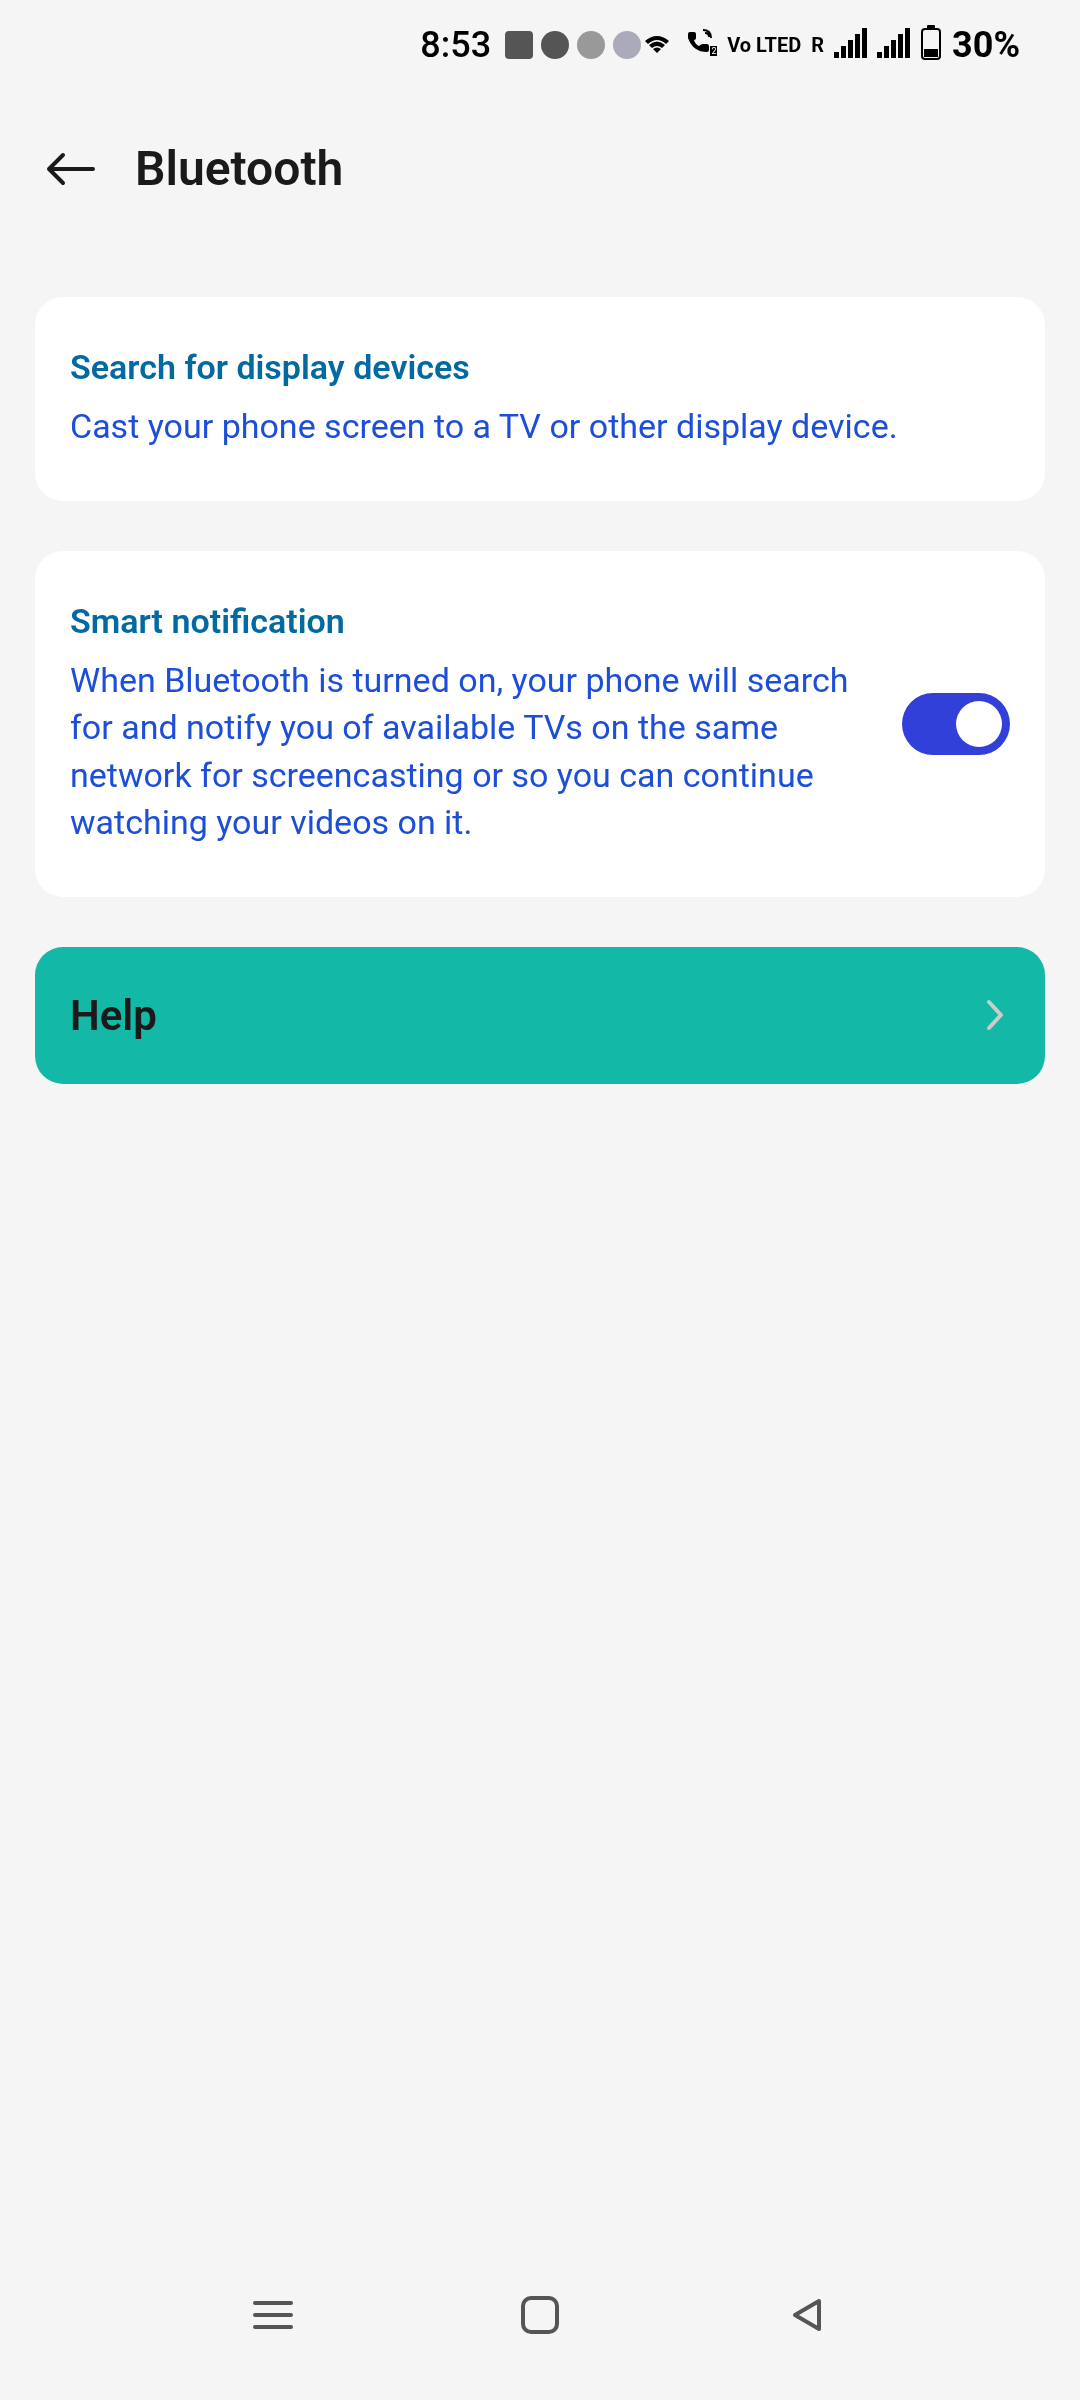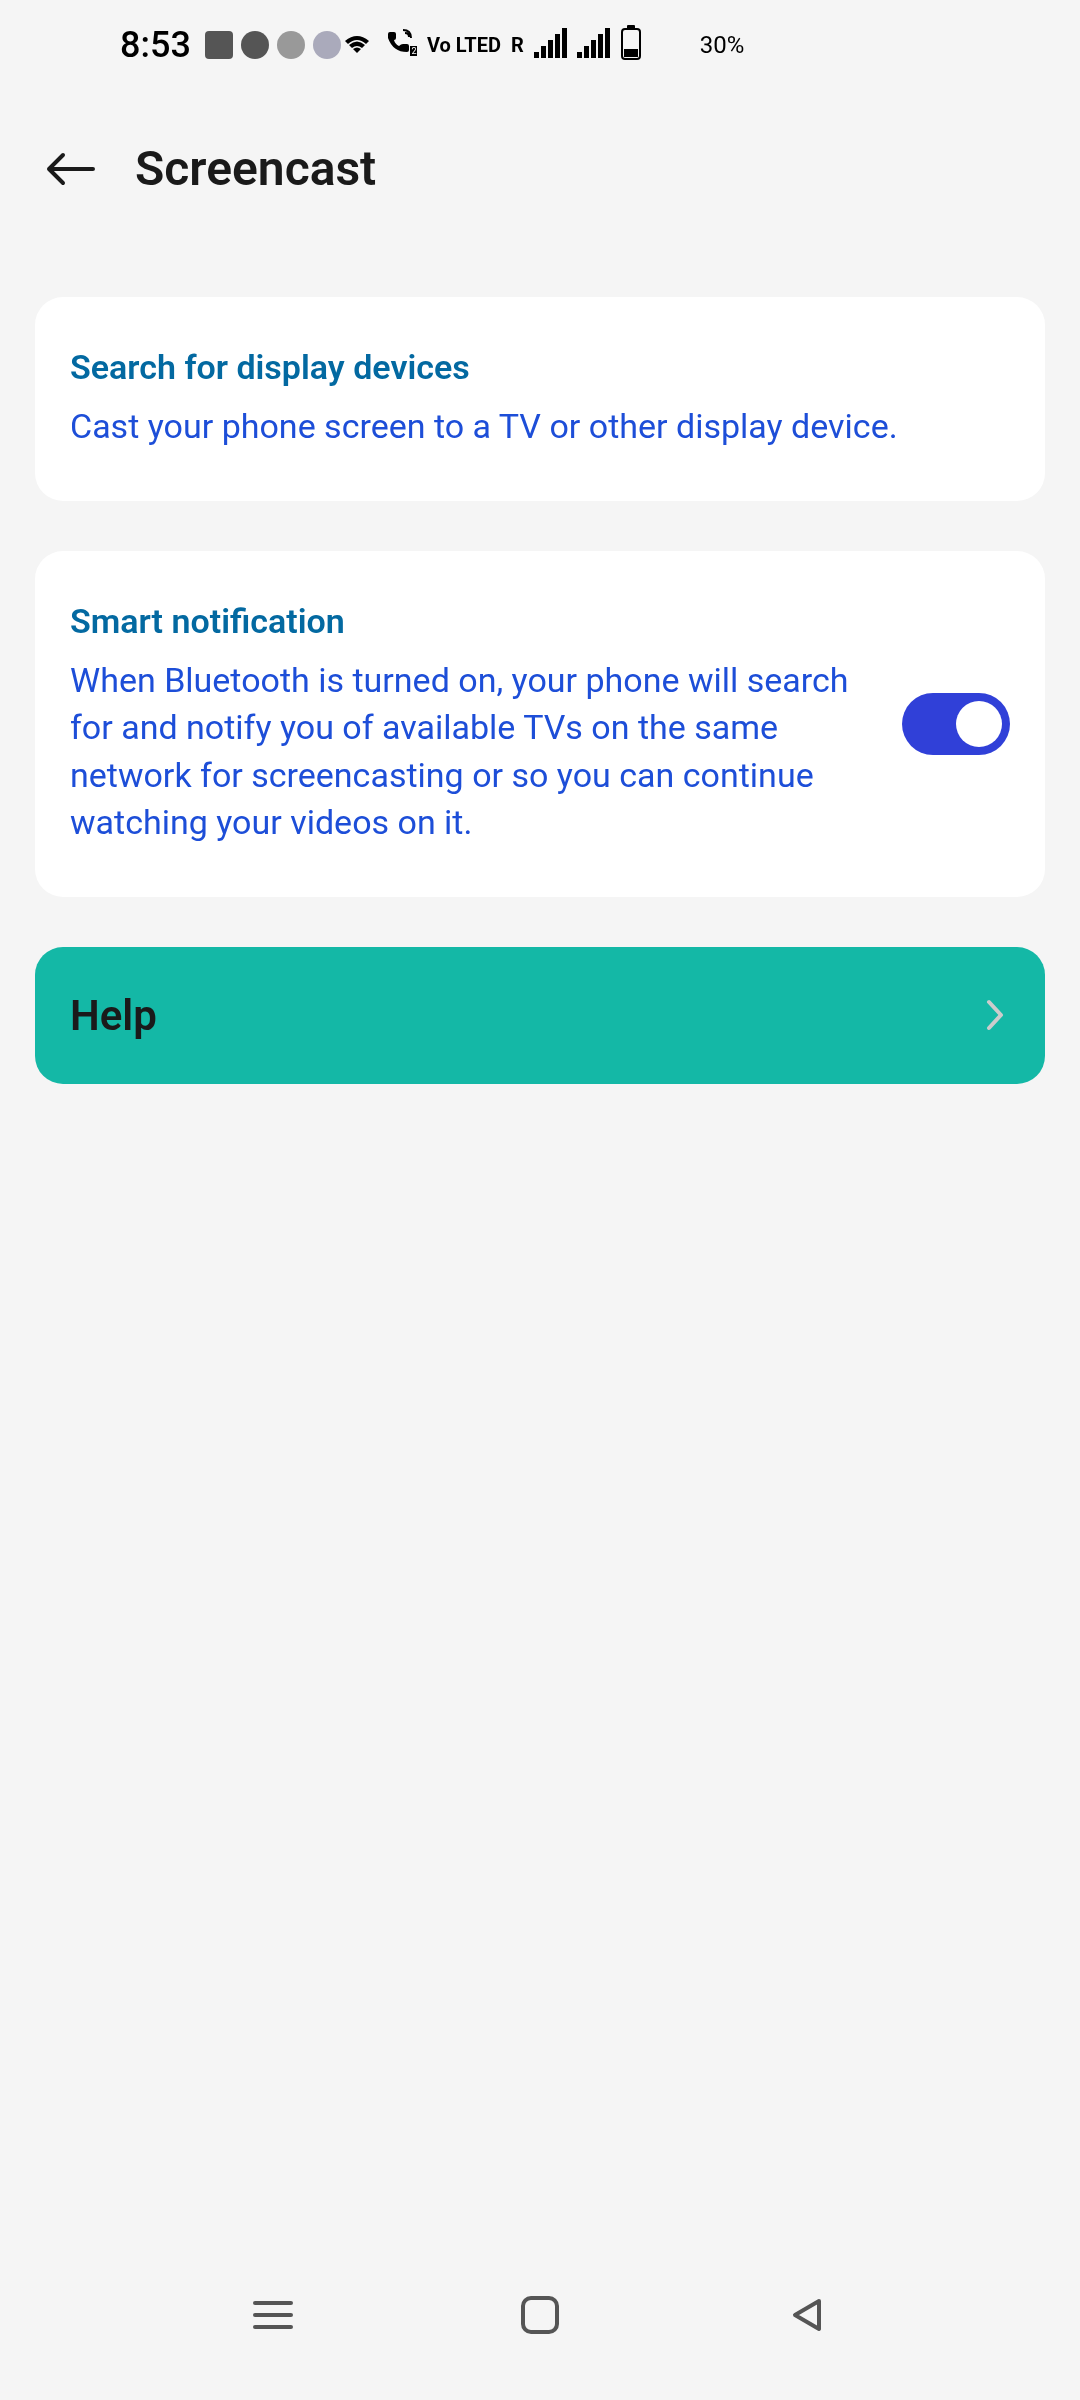--- a/index.html
+++ b/index.html
@@ -12,21 +12,21 @@
       height: 2400px;
       background: #f5f5f5;
       font-family: -apple-system, BlinkMacSystemFont, 'Segoe UI', Roboto, sans-serif;
       position: relative;
       overflow: hidden;
     }
     .status-bar {
       height: 90px;
       display: flex;
       align-items: center;
-      justify-content: flex-start;
+      justify-content: flex-end;
       padding: 0 60px 0 120px;
     }
     .status-left {
       display: flex;
       align-items: center;
       gap: 14px;
     }
     .status-time {
       font-size: 36px;
       font-weight: 500;
@@ -52,24 +52,23 @@
       display: flex;
       align-items: flex-end;
       gap: 2px;
       height: 26px;
     }
     .signal-bar {
       width: 5px;
       background: #000;
     }
     .battery-text {
-      font-size: 24px;
-      font-weight: 400;
+      font-size: 36px;
+      font-weight: 700;
       color: #000;
-      margin-left: 48px;
     }
     .header {
       display: flex;
       align-items: center;
       padding: 50px 45px 40px 45px;
       gap: 40px;
     }
     .back-arrow {
       width: 50px;
       height: 40px;
@@ -237,21 +236,21 @@
     <span class="battery-text">30%</span>
   </div>
 </div>
 
 <div class="header">
   <div class="back-arrow">
     <svg width="50" height="36" viewBox="0 0 50 36">
       <path d="M48 18 L4 18 M18 4 L4 18 L18 32" stroke="#1a1a1a" stroke-width="4" fill="none" stroke-linecap="round" stroke-linejoin="round"></path>
     </svg>
   </div>
-  <h1 class="page-title">Screencast</h1>
+  <h1 class="page-title">Bluetooth</h1>
 </div>
 
 <div class="content">
 
   <div class="card card-clickable">
     <div class="setting-title">Search for display devices</div>
     <div class="setting-desc">Cast your phone screen to a TV or other display device.</div>
   </div>
 
   <div class="card smart-card">

